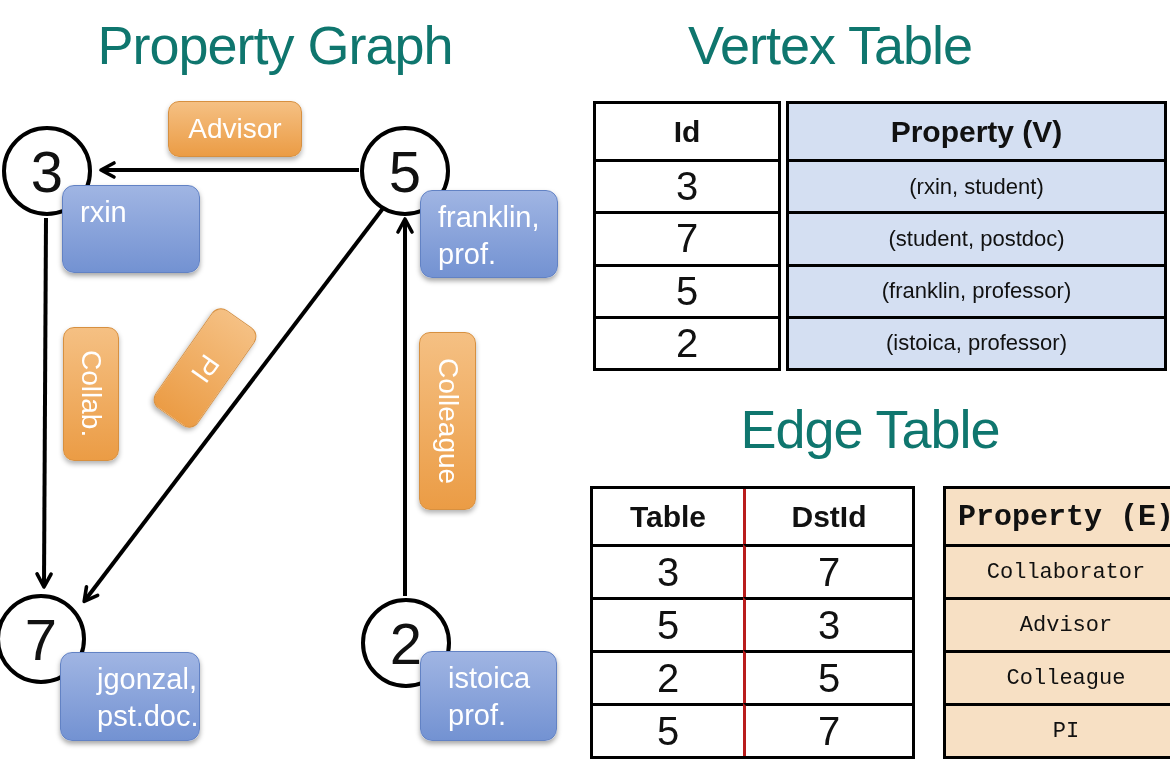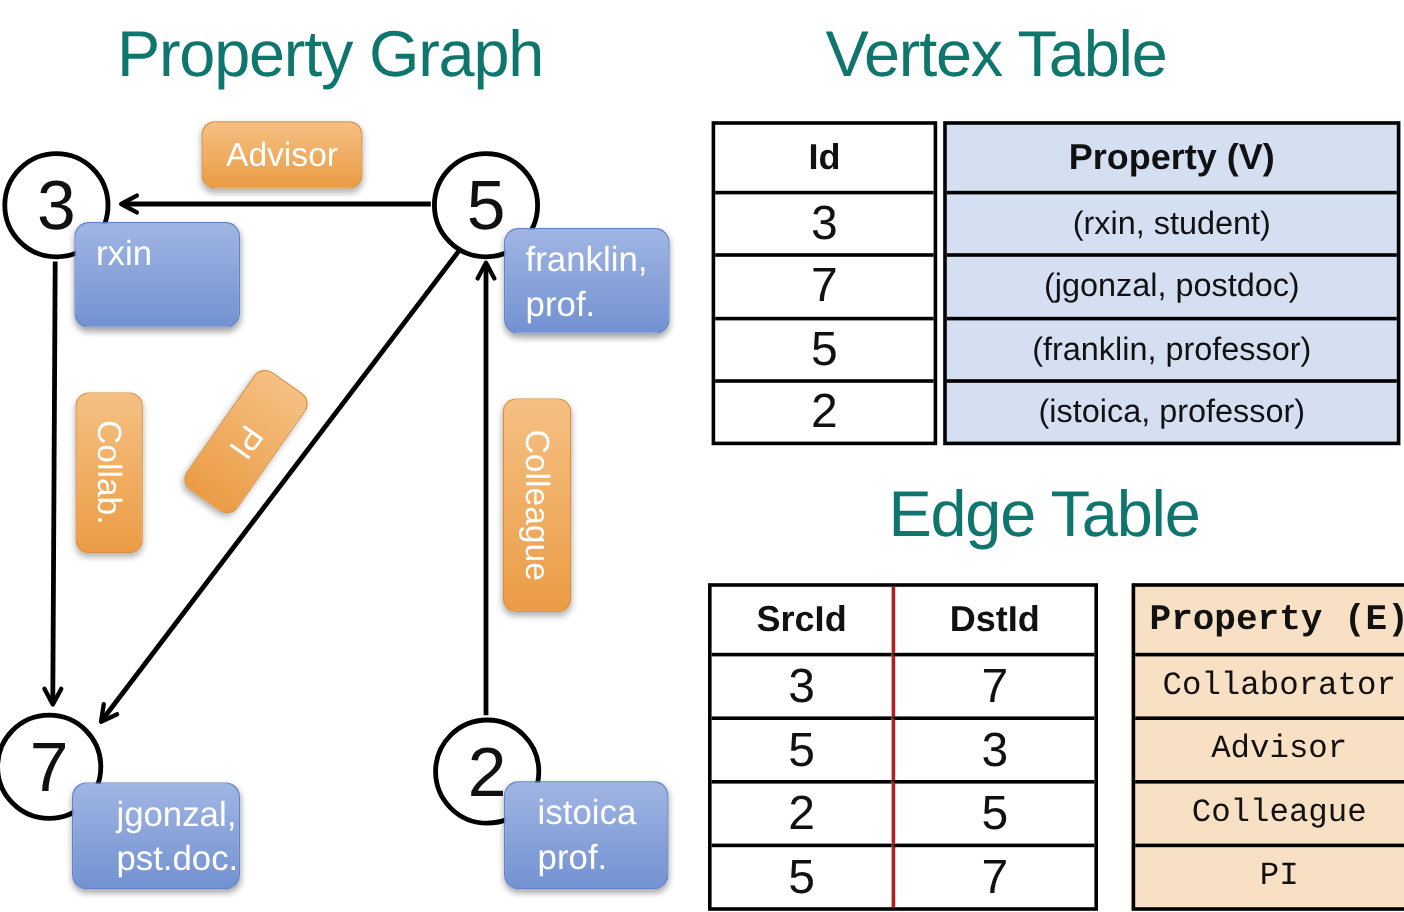--- a/index.html
+++ b/index.html
@@ -20,21 +20,21 @@
         display:flex;align-items:center;justify-content:center;box-sizing:border-box;z-index:4;
         box-shadow:0 3px 5px rgba(0,0,0,0.3);}
   .vtext{writing-mode:vertical-rl;text-orientation:mixed;}
   .tblock{position:absolute;box-sizing:border-box;border:3px solid #000;display:grid;
           grid-template-rows:55px 1fr 1fr 1fr 1fr;z-index:2;background:#fff;}
   .cell{display:flex;align-items:center;justify-content:center;box-sizing:border-box;}
   .sep{border-top:3px solid #000;}
   .colsep{border-left:3px solid #b91c1c;}
   .hdr{font-weight:700;font-size:30px;}
   .num{font-size:40px;font-weight:300;}
-  .ptxt{font-size:27px;font-weight:300;}
+  .ptxt{font-size:22px;font-weight:300;}
   .vt-prop-bg{background:#D4DFF2;}
   .et-prop-bg{background:#F7E0C4;}
   .twocol{grid-template-columns:150px 1fr;grid-auto-flow:row;}
 </style>
 </head>
 <body>
 
 <div class="stage">
 
   <div class="big-title" style="left:10px;top:14px;width:530px;">Property Graph</div>
@@ -99,27 +99,27 @@
     <div class="cell hdr">Id</div>
     <div class="cell num sep">3</div>
     <div class="cell num sep">7</div>
     <div class="cell num sep">5</div>
     <div class="cell num sep">2</div>
   </div>
 
   <div class="tblock vt-prop-bg" style="left:786px;top:101px;width:381px;height:270px;">
     <div class="cell hdr">Property (V)</div>
     <div class="cell ptxt sep">(rxin, student)</div>
-    <div class="cell ptxt sep">(jgonzal, postdoc)</div>
+    <div class="cell ptxt sep">(student, postdoc)</div>
     <div class="cell ptxt sep">(franklin, professor)</div>
     <div class="cell ptxt sep">(istoica, professor)</div>
   </div>
 
   <div class="tblock twocol" style="left:590px;top:486px;width:325px;height:273px;">
-    <div class="cell hdr">SrcId</div>
+    <div class="cell hdr">Table</div>
     <div class="cell hdr colsep">DstId</div>
     <div class="cell num sep">3</div>
     <div class="cell num sep colsep">7</div>
     <div class="cell num sep">5</div>
     <div class="cell num sep colsep">3</div>
     <div class="cell num sep">2</div>
     <div class="cell num sep colsep">5</div>
     <div class="cell num sep">5</div>
     <div class="cell num sep colsep">7</div>
   </div>

